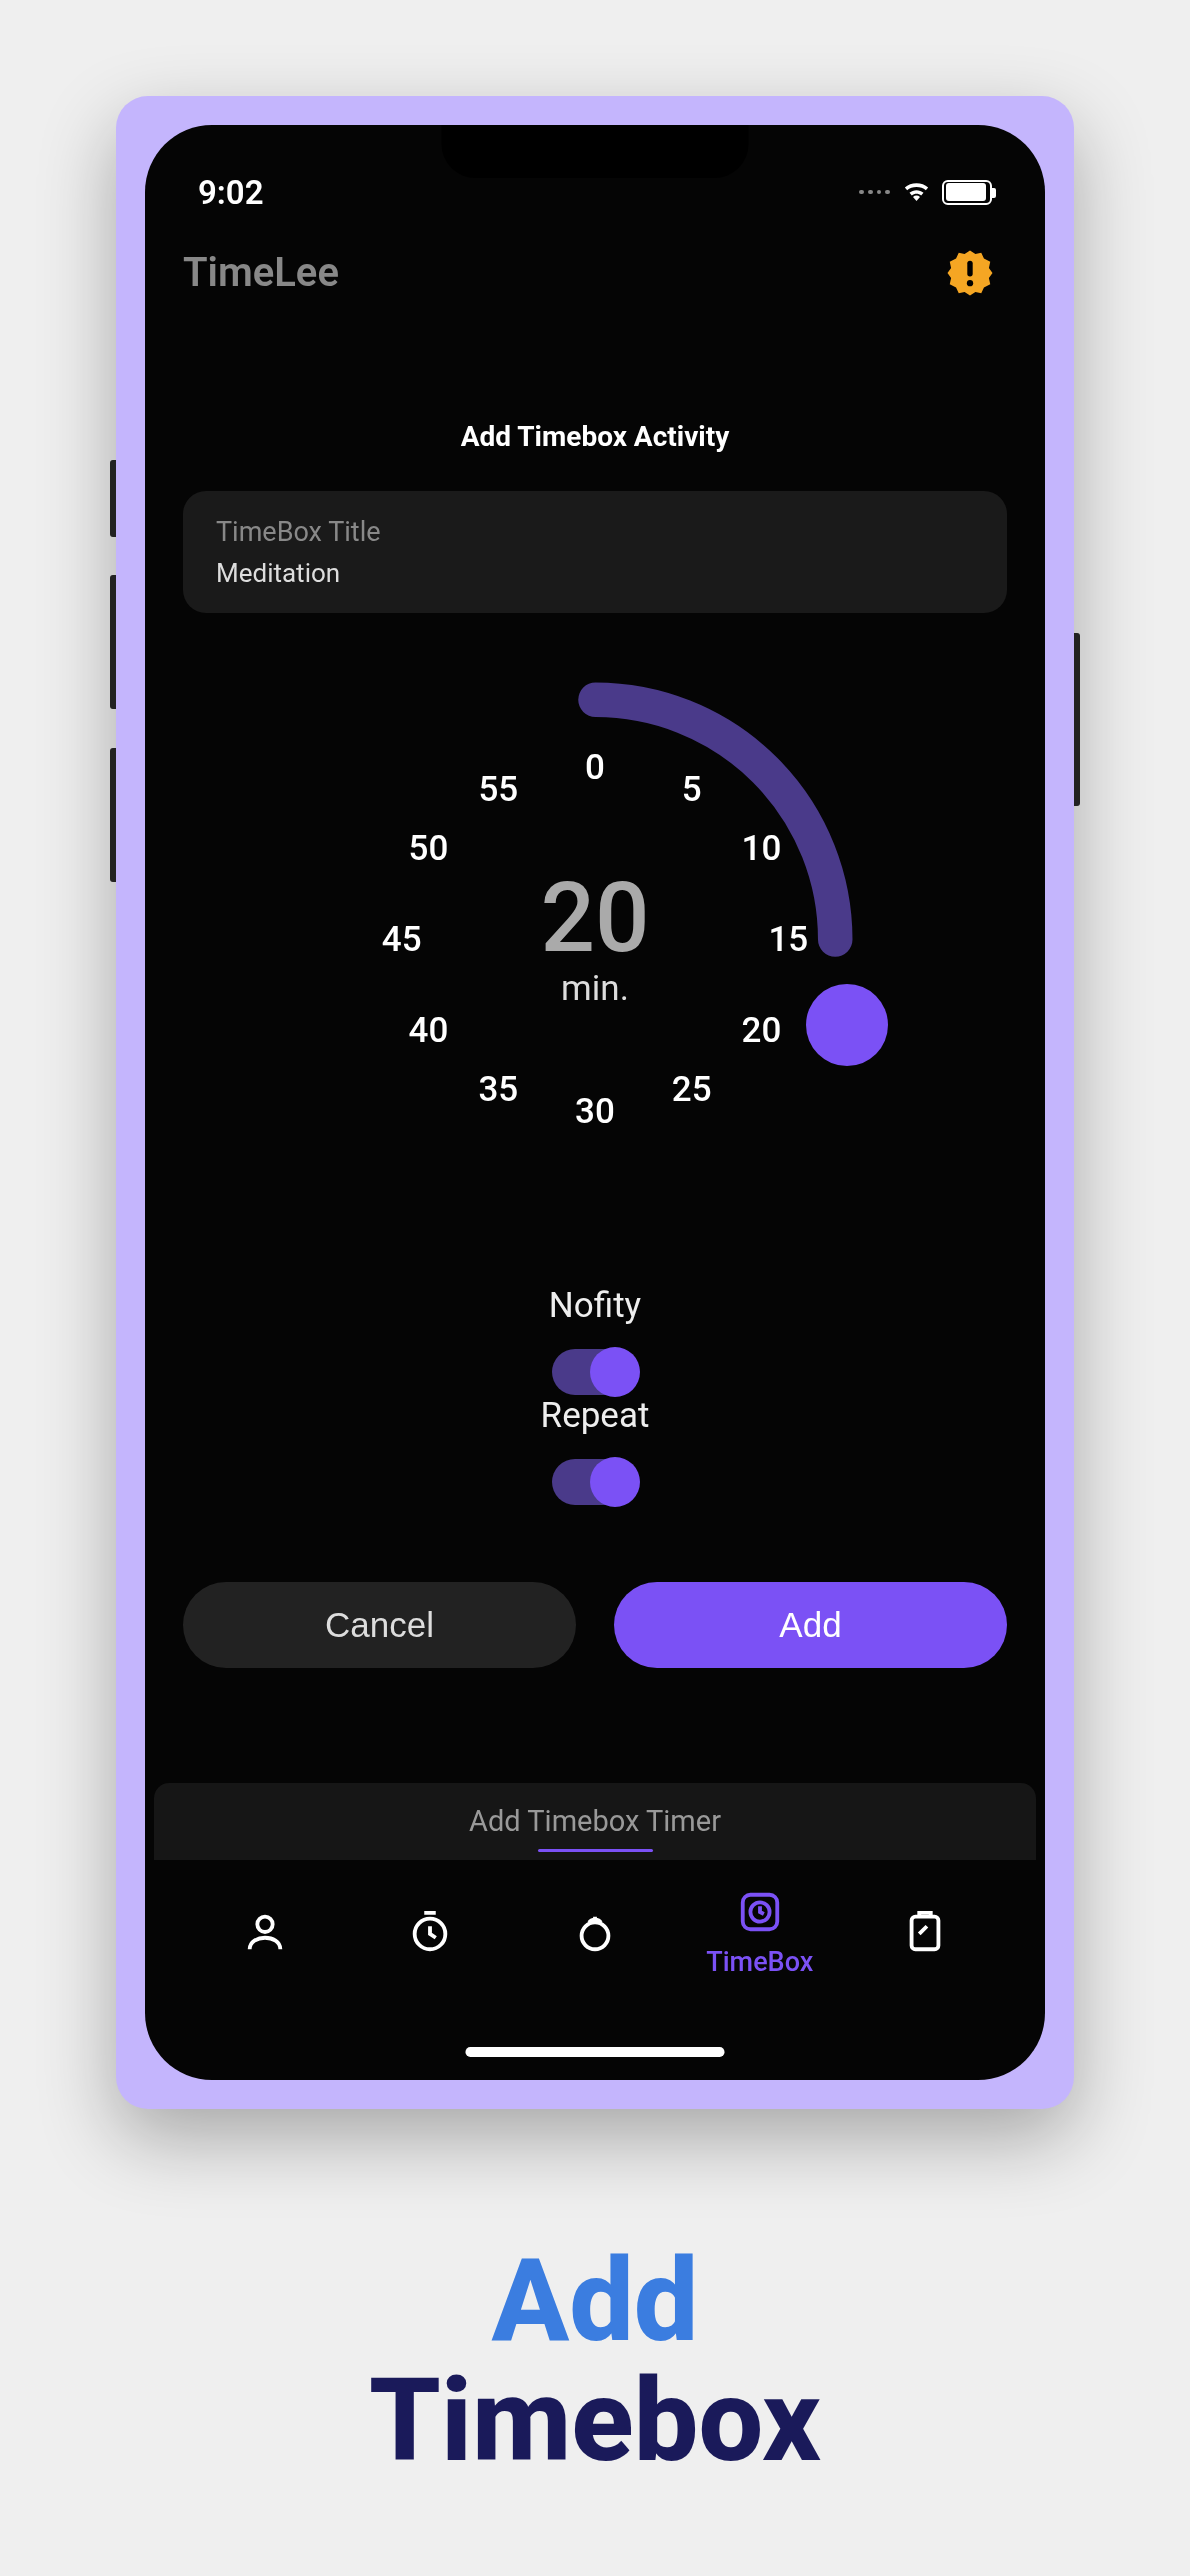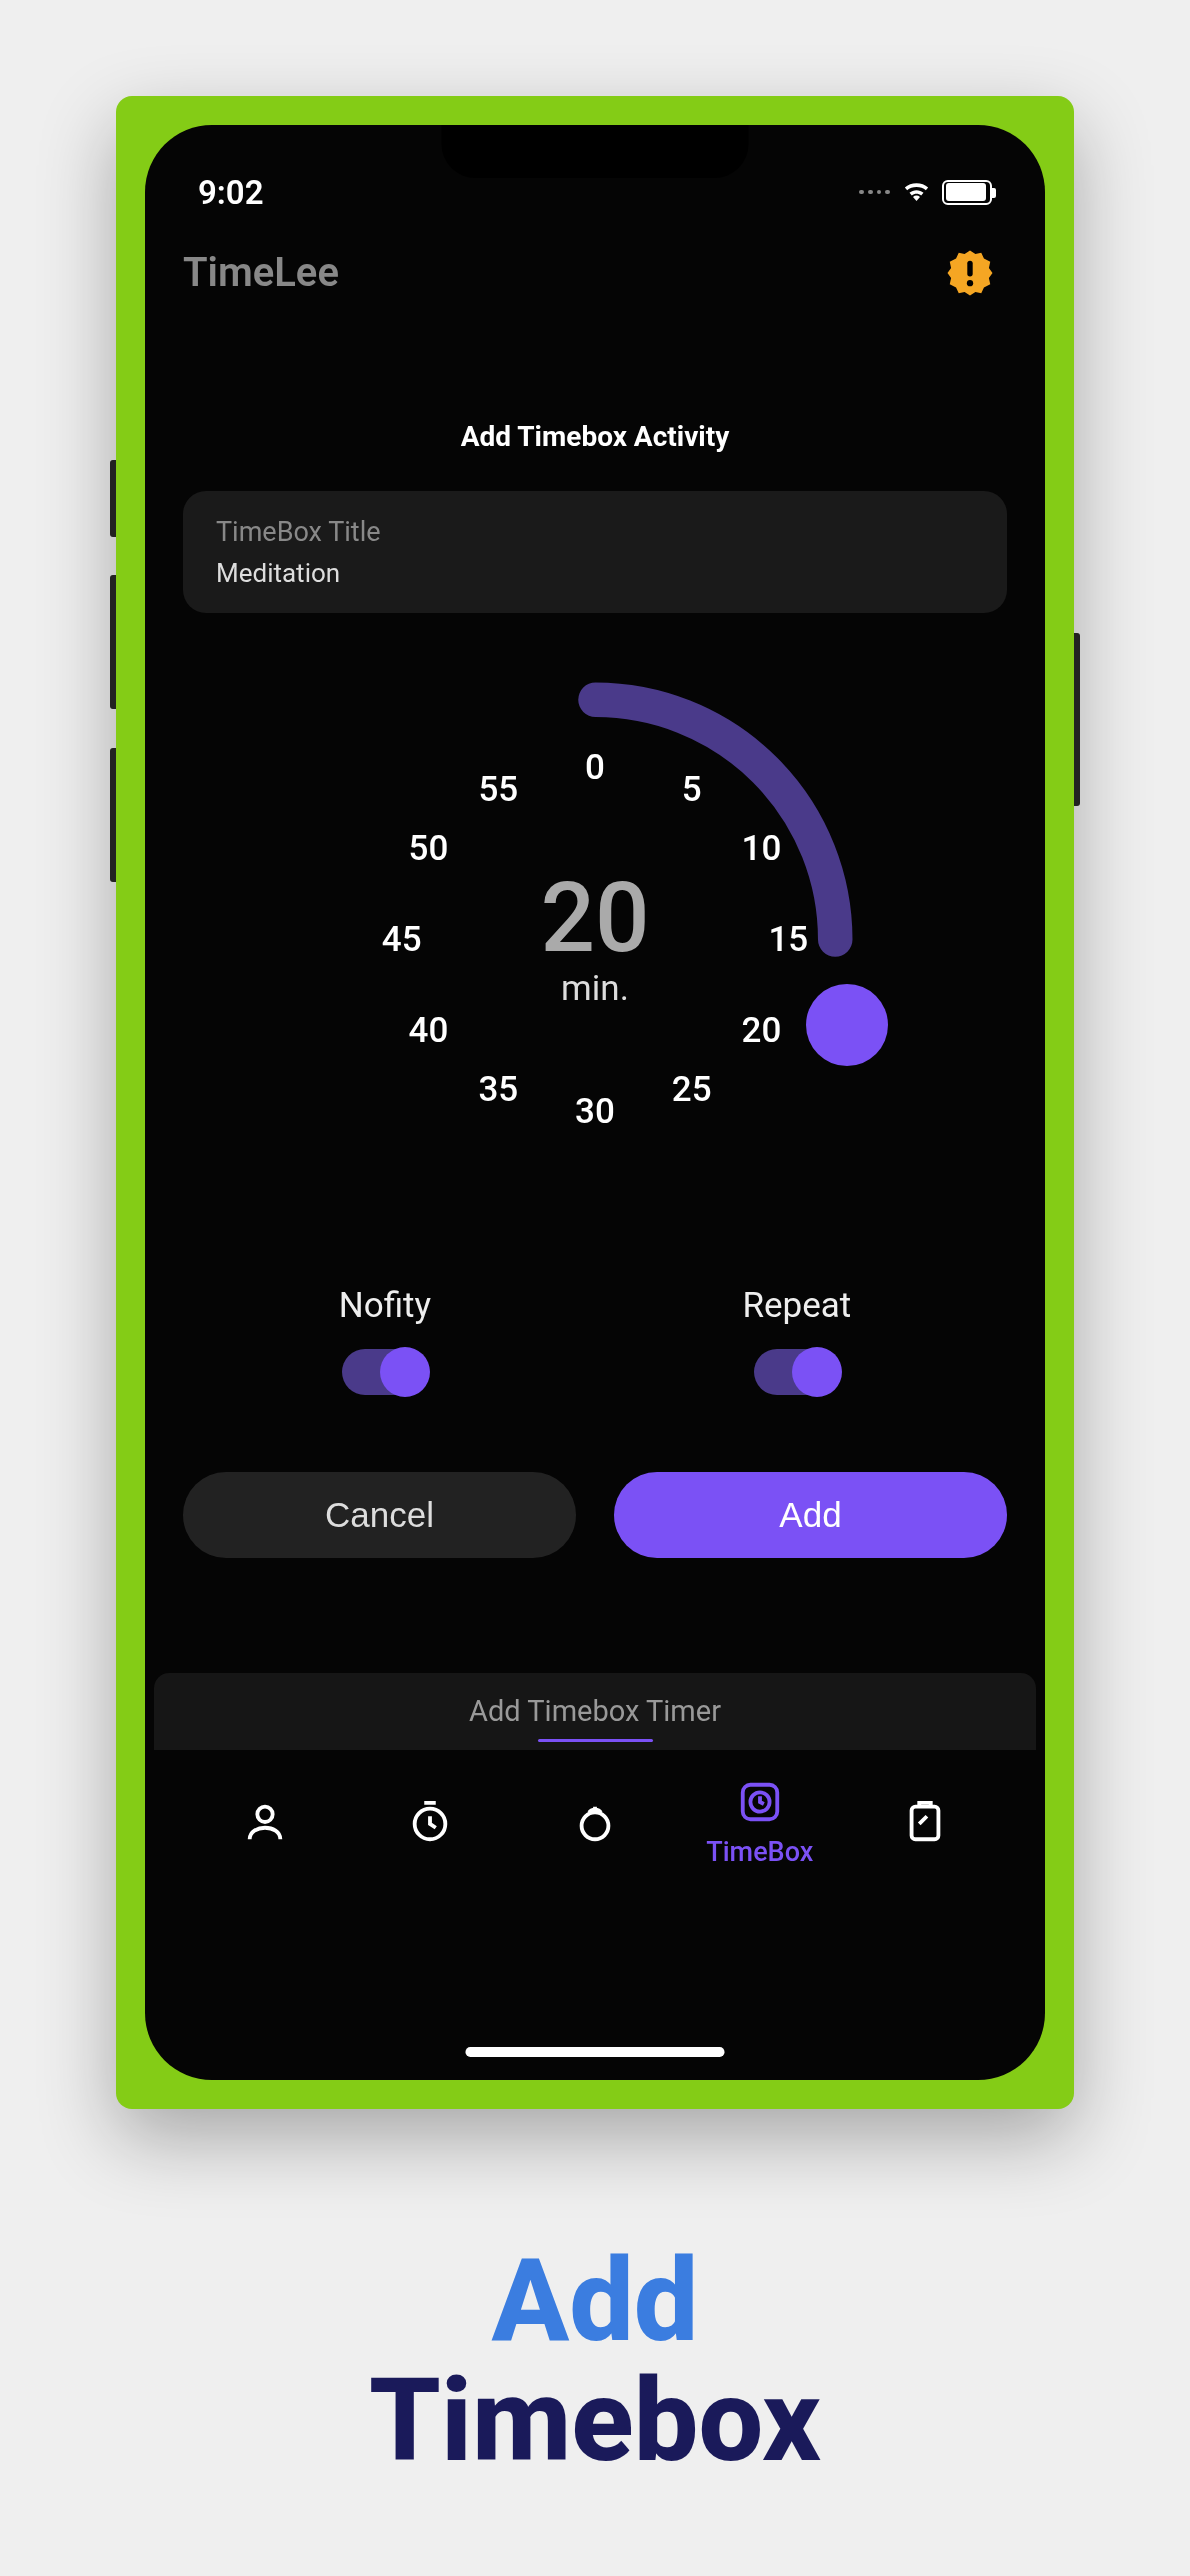--- a/index.html
+++ b/index.html
@@ -9,22 +9,22 @@
   background: #efefef;
   font-family: -apple-system, BlinkMacSystemFont, "Segoe UI", Roboto, sans-serif;
   display: flex;
   flex-direction: column;
   align-items: center;
   padding-top: 96px;
 }
 .phone {
   width: 958px;
   height: 2013px;
-  background: #84cc16;
-  border-radius: 16px;
+  background: #c4b5fd;
+  border-radius: 32px;
   padding: 29px;
   box-shadow: 0 29px 77px rgba(0,0,0,0.3);
   position: relative;
 }
 .side-btn {
   position: absolute;
   left: -5.7px;
   width: 5.8px;
   background: #222;
   border-radius: 2.9px 0 0 2.9px;
@@ -127,20 +127,21 @@
   width: 82px;
   height: 82px;
   background: #7b51f5;
   border-radius: 50%;
   transform: translate(-50%, -50%);
 }
 .toggle-row {
   display: flex;
   justify-content: space-around;
   margin: 38px 0 77px;
+  flex-direction: column;
 }
 .toggle-group {
   display: flex;
   flex-direction: column;
   align-items: center;
   gap: 23px;
 }
 .toggle-label { color: #eee; font-size: 35px; }
 .toggle {
   width: 86px;

